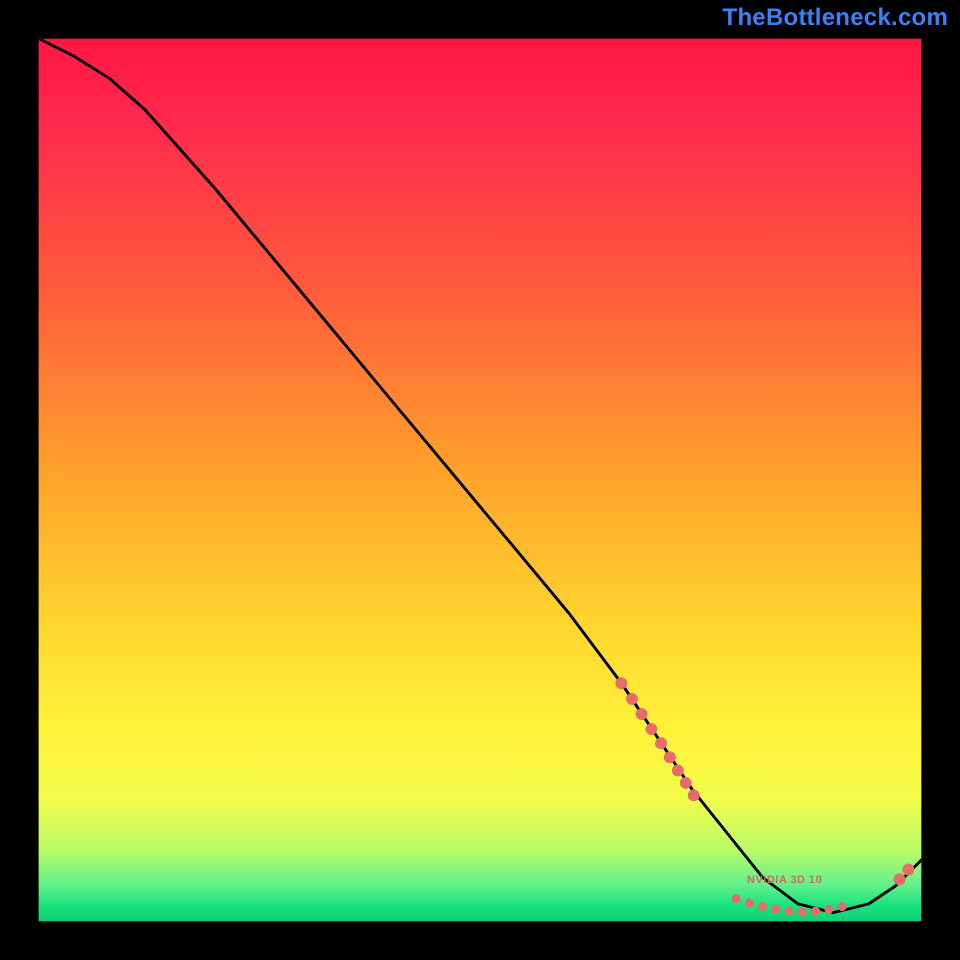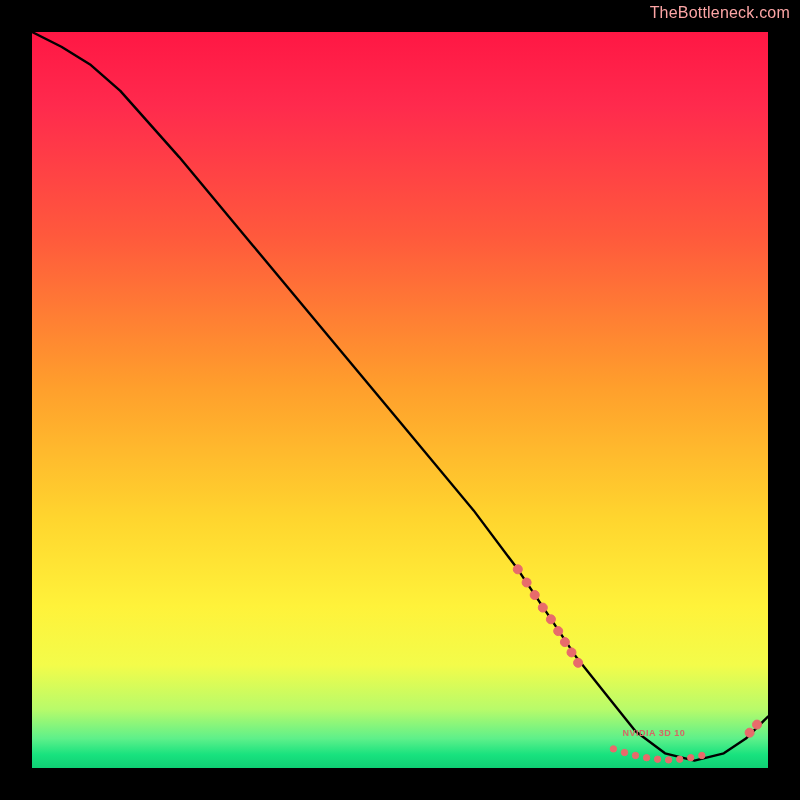--- a/index.html
+++ b/index.html
@@ -14,23 +14,23 @@
   .chart-outer {
     position: relative;
     width: 800px;
     height: 800px;
     background: #000;
   }
   .watermark {
     position: absolute;
     top: 4px;
     right: 10px;
-    color: #fca5a5;
-    font-size: 16px;
-    font-weight: 400;
+    color: #3b82f6;
+    font-size: 20px;
+    font-weight: 700;
     letter-spacing: 0.2px;
     z-index: 5;
   }
   .plot-area {
     position: absolute;
     left: 32px;
     top: 32px;
     width: 736px;
     height: 736px;
     overflow: hidden;

